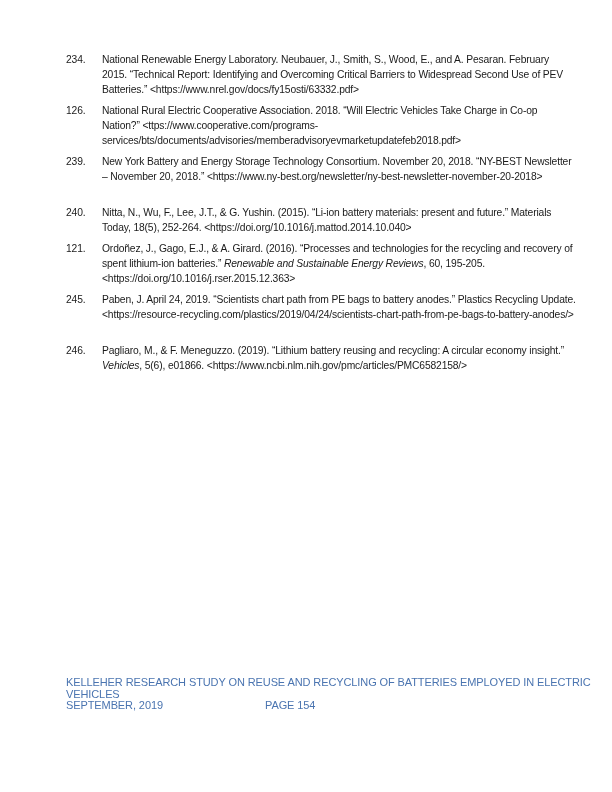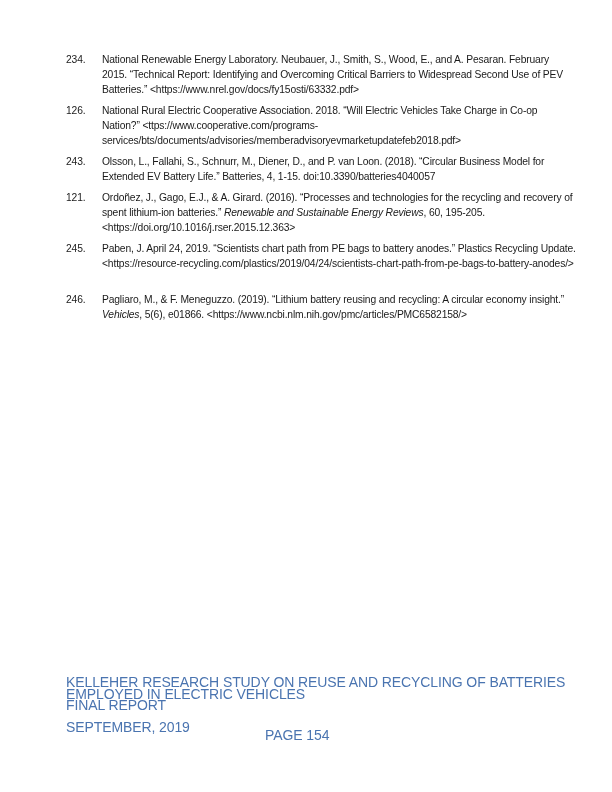--- a/index.html
+++ b/index.html
@@ -2,54 +2,57 @@
 <html><head>
   <meta charset="utf-8">
   <style>
     html, body { margin: 0; padding: 0; background: #ffffff; }
     body { width: 612px; height: 792px; position: relative; overflow: hidden;
       font-family: "Liberation Sans", sans-serif; color: #1a1a1a; }
     .refs { position: absolute; left: 52px; top: 52px; width: 510px; margin-left: 14px; }
     .ref { display: flex; font-size: 10.3px; line-height: 15px; letter-spacing: -0.15px; }
     .ref .num { width: 36px; flex: 0 0 36px; }
     .ref .body { flex: 1; word-break: break-word; }
-    .footer { position: absolute; left: 66px; top: 676px; font-size: 14px; color: #4a74b0; letter-spacing: -0.1px; }
+    .footer { position: absolute; left: 66px; top: 676px; font-size: 11px; color: #4a74b0; letter-spacing: -0.1px; }
     .footer div { height: 22.5px; line-height: 12px; }
-    .footer .page { position: absolute; left: 199px; top: 8px; white-space: nowrap; }
+    .footer .page { position: absolute; left: 199px; top: 0; white-space: nowrap; }
   </style>
 </head>
 <body>
 
 <div class="refs">
   <div class="ref" style="height:51px">
       <span class="num">234.</span>
       <span class="body">National Renewable Energy Laboratory. Neubauer, J., Smith, S., Wood, E., and A. Pesaran. February 2015. “Technical Report: Identifying and Overcoming Critical Barriers to Widespread Second Use of PEV Batteries.” &lt;https://www.nrel.gov/docs/fy15osti/63332.pdf&gt;</span>
     </div>
   <div class="ref" style="height:51px">
       <span class="num">126.</span>
       <span class="body">National Rural Electric Cooperative Association. 2018. “Will Electric Vehicles Take Charge in Co-op Nation?” &lt;ttps://www.cooperative.com/programs-services/bts/documents/advisories/memberadvisoryevmarketupdatefeb2018.pdf&gt;</span>
     </div>
+  <div class="ref" style="height:51px">
+      <span class="num">239.</span>
+      <span class="body">New York Battery and Energy Storage Technology Consortium. November 20, 2018. “NY-BEST Newsletter – November 20, 2018.” &lt;https://www.ny-best.org/newsletter/ny-best-newsletter-november-20-2018&gt;</span>
+    </div>
   <div class="ref" style="height:36px">
-      <span class="num">243.</span>
-      <span class="body">Olsson, L., Fallahi, S., Schnurr, M., Diener, D., and P. van Loon. (2018). “Circular Business Model for Extended EV Battery Life.” Batteries, 4, 1-15. doi:10.3390/batteries4040057</span>
+      <span class="num">240.</span>
+      <span class="body">Nitta, N., Wu, F., Lee, J.T., &amp; G. Yushin. (2015). “Li-ion battery materials: present and future.” Materials Today, 18(5), 252-264. &lt;https://doi.org/10.1016/j.mattod.2014.10.040&gt;</span>
     </div>
   <div class="ref" style="height:51px">
       <span class="num">121.</span>
       <span class="body"><span>Ordoñez, J., Gago, E.J., &amp; A. Girard. (2016). “Processes and technologies for the recycling and recovery of spent lithium-ion batteries.” </span><i>Renewable and Sustainable Energy Reviews</i><span>, 60, 195-205. &lt;https://doi.org/10.1016/j.rser.2015.12.363&gt;</span></span>
     </div>
   <div class="ref" style="height:51px">
       <span class="num">245.</span>
       <span class="body">Paben, J. April 24, 2019. “Scientists chart path from PE bags to battery anodes.” Plastics Recycling Update. &lt;https://resource-recycling.com/plastics/2019/04/24/scientists-chart-path-from-pe-bags-to-battery-anodes/&gt;</span>
     </div>
   <div class="ref" style="height:36px">
       <span class="num">246.</span>
       <span class="body"><span>Pagliaro, M., &amp; F. Meneguzzo. (2019). “Lithium battery reusing and recycling: A circular economy insight.” </span><i>Vehicles</i><span>, 5(6), e01866. &lt;https://www.ncbi.nlm.nih.gov/pmc/articles/PMC6582158/&gt;</span></span>
     </div>
 </div>
 
 <div class="footer">
   <div>KELLEHER RESEARCH STUDY ON REUSE AND RECYCLING OF BATTERIES EMPLOYED IN ELECTRIC VEHICLES</div>
-  <div>FINAL REPORT</div>
   <div style="position:relative">
     <span>SEPTEMBER, 2019</span>
     <span class="page">PAGE 154</span>
   </div>
 </div>
 
 </body></html>

